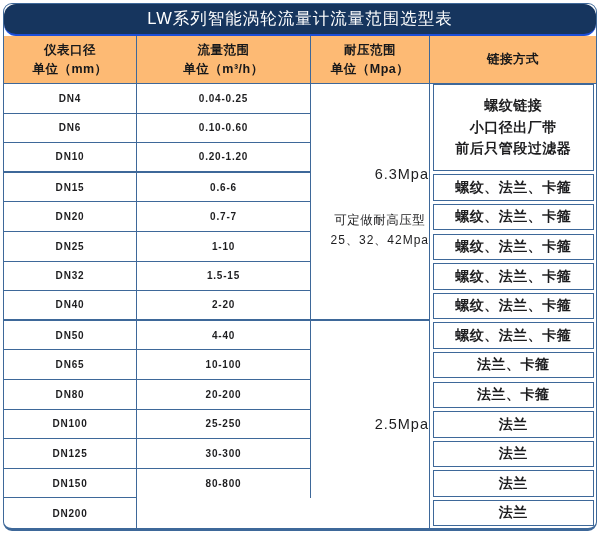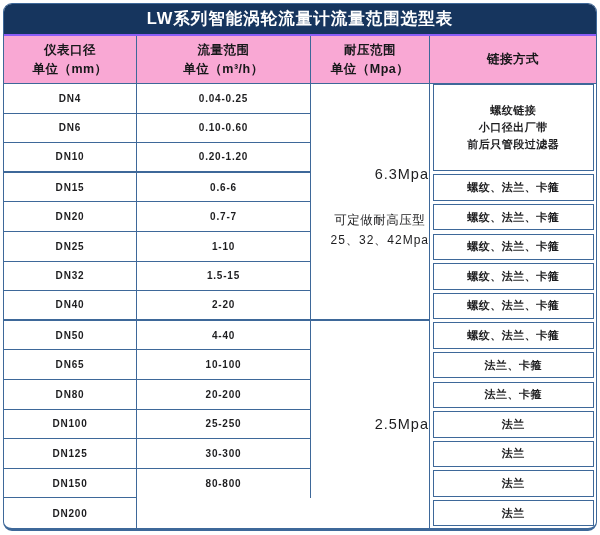--- a/index.html
+++ b/index.html
@@ -19,34 +19,35 @@
     overflow: hidden;
     background: #ffffff;
     display: flex;
     flex-direction: column;
   }
   
   .titlebar {
     height: 32px;
     flex: 0 0 32px;
     background: #16355e;
-    border-bottom: 2px solid #8b5cf6;
+    border-bottom: 2px solid #1d4ed8;
     display: flex;
     align-items: center;
     justify-content: center;
     color: #ffffff;
     font-size: 16.5px;
-    font-weight: 700;
+    font-weight: 400;
     letter-spacing: 1px;
+    border-radius: 12px;
   }
   
   .header {
     height: 48px;
     flex: 0 0 48px;
-    background: #f9a8d4;
+    background: #fdba74;
     border-bottom: 1.5px solid #3e6899;
     display: flex;
   }
   .header .hcell {
     display: flex;
     flex-direction: column;
     align-items: center;
     justify-content: center;
     font-size: 12.5px;
     font-weight: 700;
@@ -98,21 +99,21 @@
   .p-note .n1 { font-size: 12.5px; letter-spacing: 0.5px; }
   .p-note .n2 { font-size: 12px; letter-spacing: 1px; margin-top: 3px; }
   
   .cbox {
     border: 1.4px solid #3e6899;
     margin: 1.6px 2.5px 1.6px 3px;
     display: flex;
     flex-direction: column;
     align-items: center;
     justify-content: center;
-    font-size: 11px;
+    font-size: 14px;
     font-weight: 700;
     line-height: 1.55;
     letter-spacing: 0.5px;
     text-align: center;
   }
   .c-merged { grid-row: 1 / 4; margin-top: 0; }
   .c-r4  { grid-row: 4; }  .c-r5  { grid-row: 5; }  .c-r6  { grid-row: 6; }
   .c-r7  { grid-row: 7; }  .c-r8  { grid-row: 8; }  .c-r9  { grid-row: 9; }
   .c-r10 { grid-row: 10; } .c-r11 { grid-row: 11; } .c-r12 { grid-row: 12; }
   .c-r13 { grid-row: 13; } .c-r14 { grid-row: 14; } .c-r15 { grid-row: 15; }

